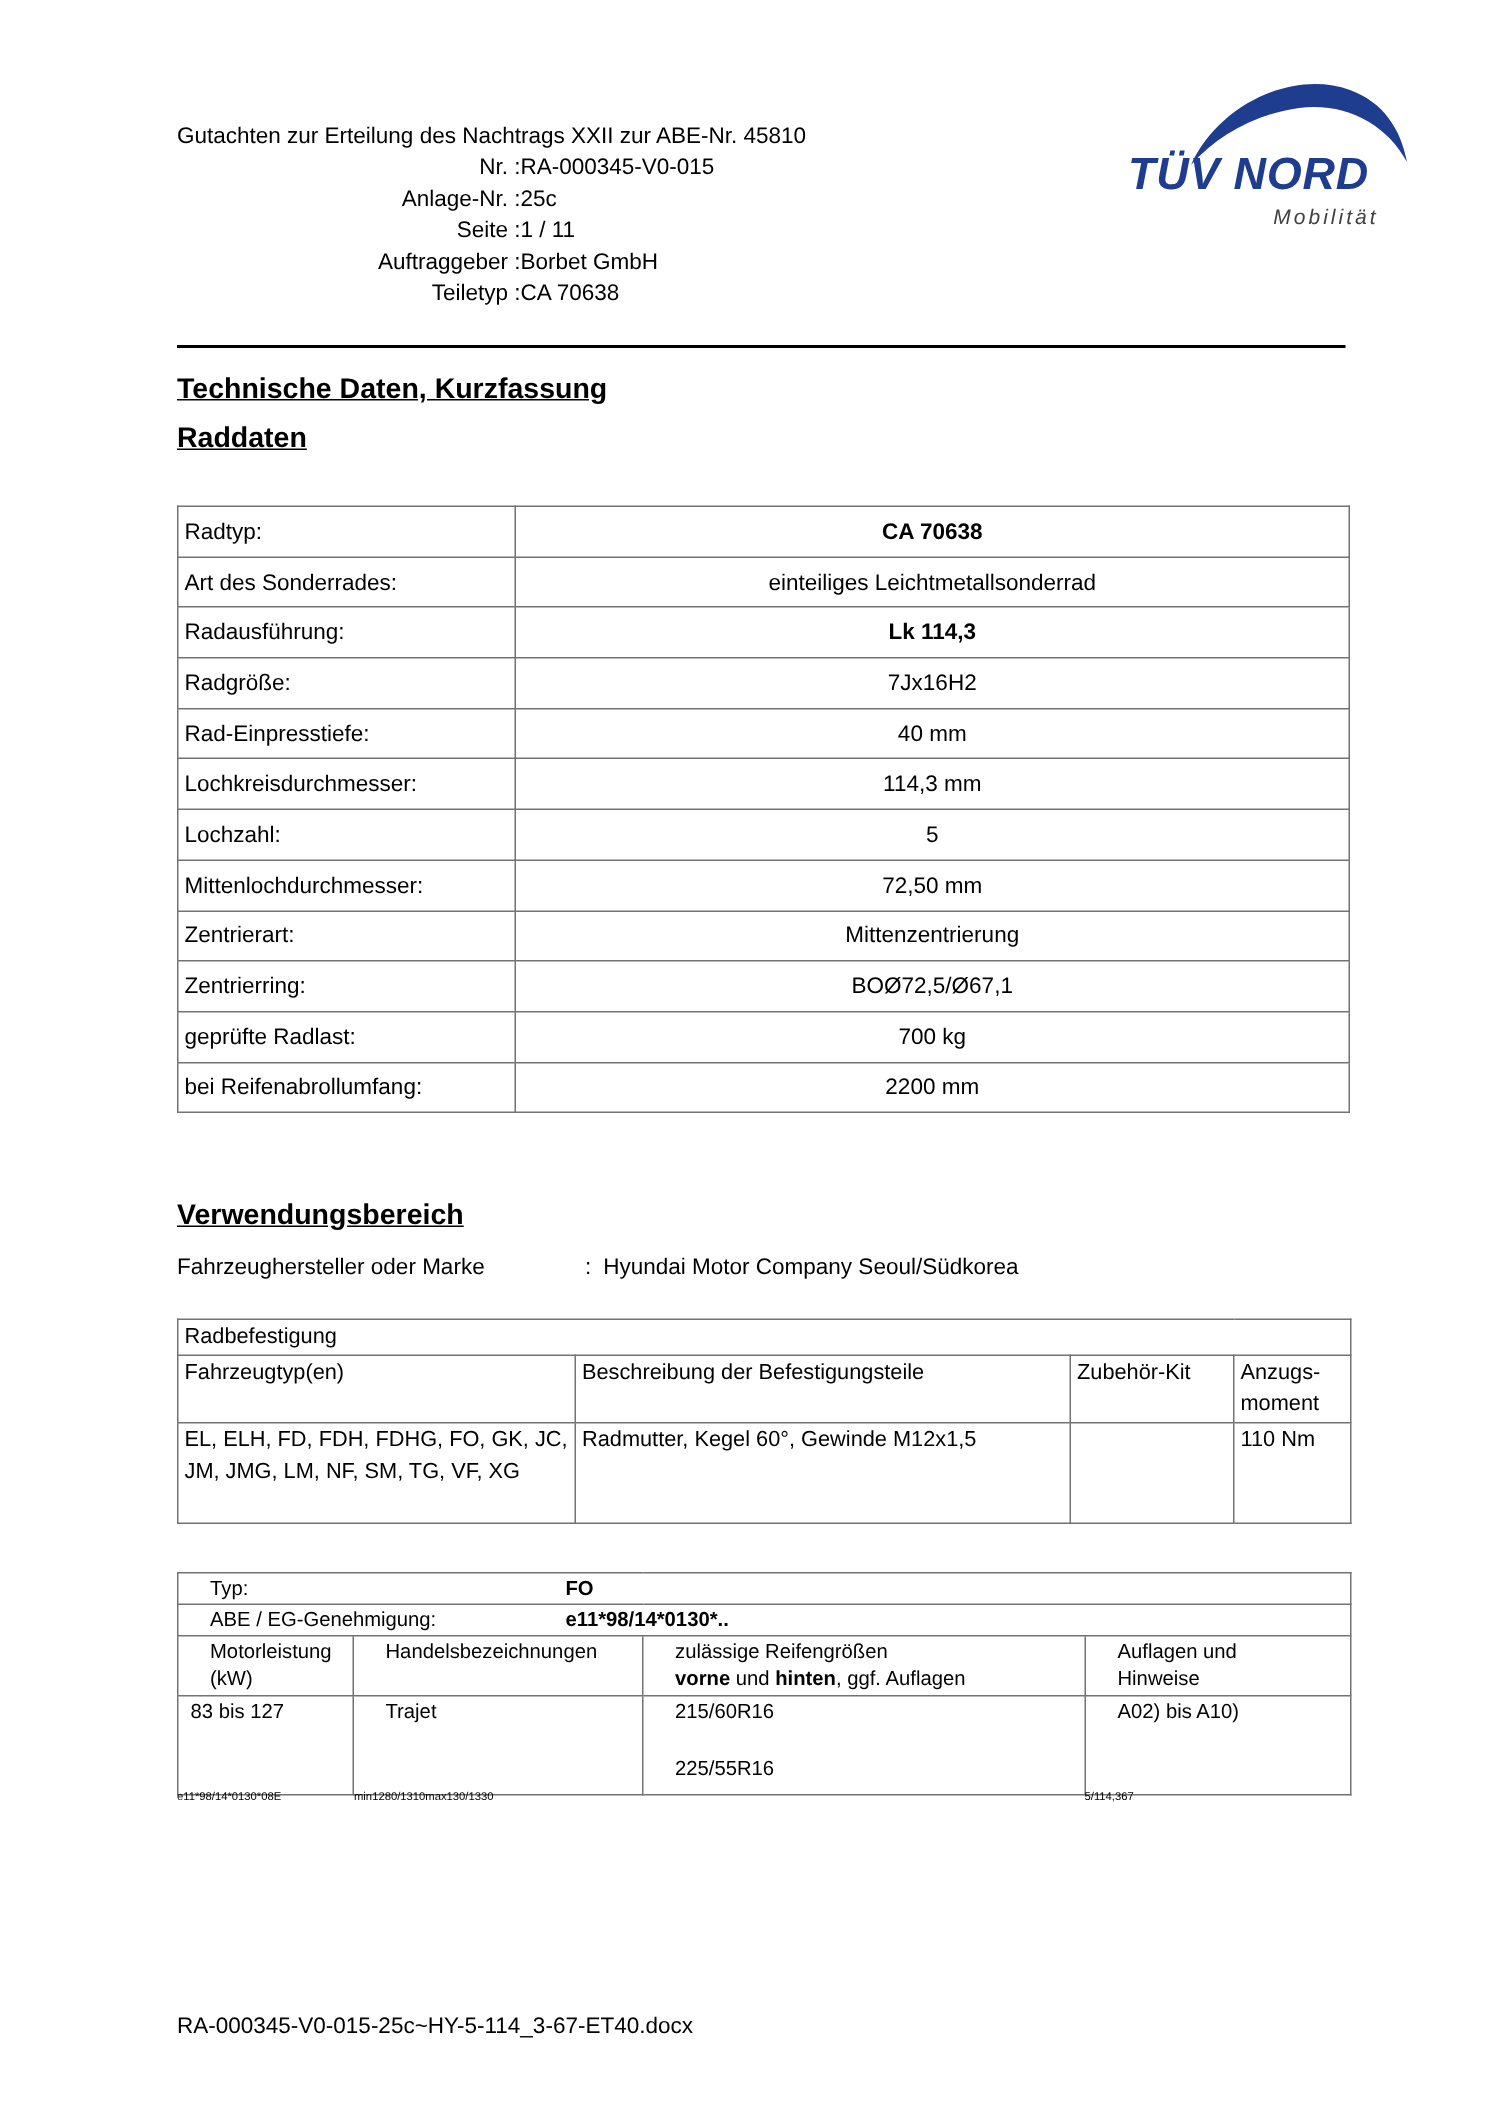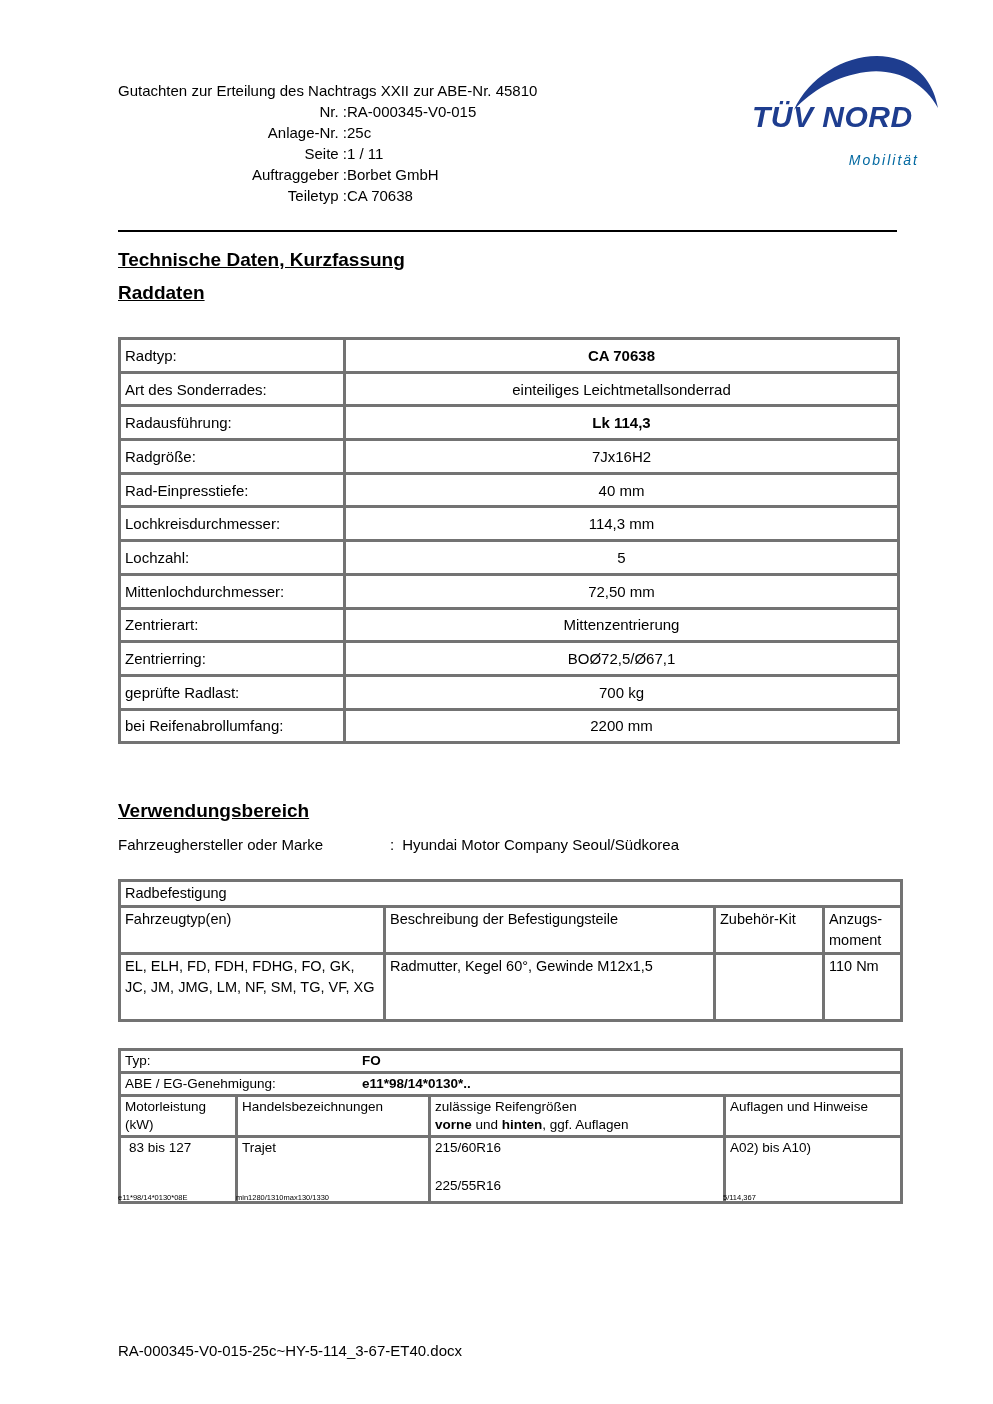--- a/index.html
+++ b/index.html
@@ -15,53 +15,53 @@
 
   
   .header-block { position:absolute; left:118px; top:80px; font-size:15px; line-height:21px;text-align:right; }
   .header-row { display:flex; }
   .hl { display:inline-block; width:229px; }
 
   
   .logo { position:absolute; left:752px; top:52px; width:195px; }
   .swoosh { display:block; margin-left:40px; }
   .brand { font-size:30px; font-weight:bold; font-style:italic; letter-spacing:0.5px; color:#1e3d8f; margin-top:-14px; white-space:nowrap; }
-  .tagline { font-size:14px; font-style:italic; letter-spacing:2px; color:#0369a1; text-align:right; padding-right:28px; margin-top:18px; }
+  .tagline { font-size:14px; font-style:italic; letter-spacing:2px; color:#404040; text-align:right; padding-right:28px; margin-top:2px; }
 
   .rule { position:absolute; left:118px; top:230px; width:779px; border-top:2px solid #000; }
 
   .heading { position:absolute; left:118px; font-size:19px; font-weight:bold; text-decoration:underline; }
   .h-tech { top:249px; }
   .h-raddaten { top:282px; }
   .h-verwendung { top:800px; }
 
   
   table { border-collapse:collapse; table-layout:fixed; }
-  td { border:3px solid #737373; }
+  td { border:1px solid #737373; }
   .raddaten-table { position:absolute; left:118px; top:337px; width:782px; font-size:15px; }
   .raddaten-table td { height:33.7px; padding:0 4px; vertical-align:middle; }
   .raddaten-table .rl { width:225px; text-align:left; }
   .raddaten-table .rv { text-align:center; }
   .bold { font-weight:bold; }
 
   
   .manufacturer { position:absolute; left:118px; top:836px; font-size:15px; }
   .m-label { display:inline-block; width:272px; }
   .m-value { margin-left:8px; }
 
   
   .befestigung-table { position:absolute; left:118px; top:879px; width:782px; font-size:14.5px; }
   .befestigung-table td { vertical-align:top; padding:1px 4px; line-height:21px; }
   .befestigung-table .r-title td { height:21px; }
   .befestigung-table .r-head td { height:45px; }
   .befestigung-table .r-data td { height:67px; }
 
   
   .typ-table { position:absolute; left:118px; top:1048px; width:782px; font-size:13.5px; }
-  .typ-table td { vertical-align:top; padding:1px 4px; line-height:18px;margin-left:13px; }
+  .typ-table td { vertical-align:top; padding:1px 21px; line-height:18px;margin-left:13px; }
   .typ-table .r-span td { height:20px; }
   .typ-table .r-head td { height:40px; }
   .typ-table .r-data td { height:66px; }
   .t-label { display:inline-block; width:237px; }
   .pl { padding-left:8px !important; }
   .gap { margin-top:20px; }
 
   
   .footnotes { position:absolute; left:118px; top:1193px; width:782px; height:12px; font-size:7.5px; }
   .fn { position:absolute; top:0; white-space:nowrap; }

